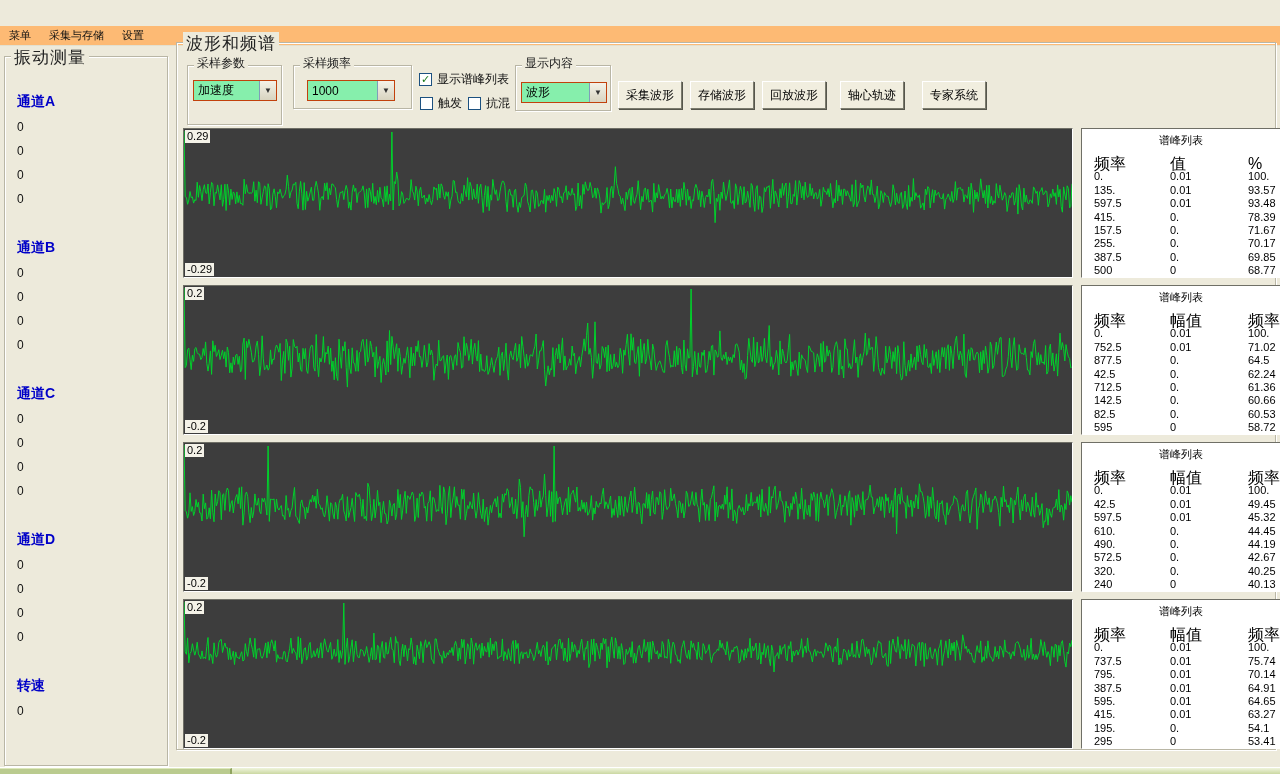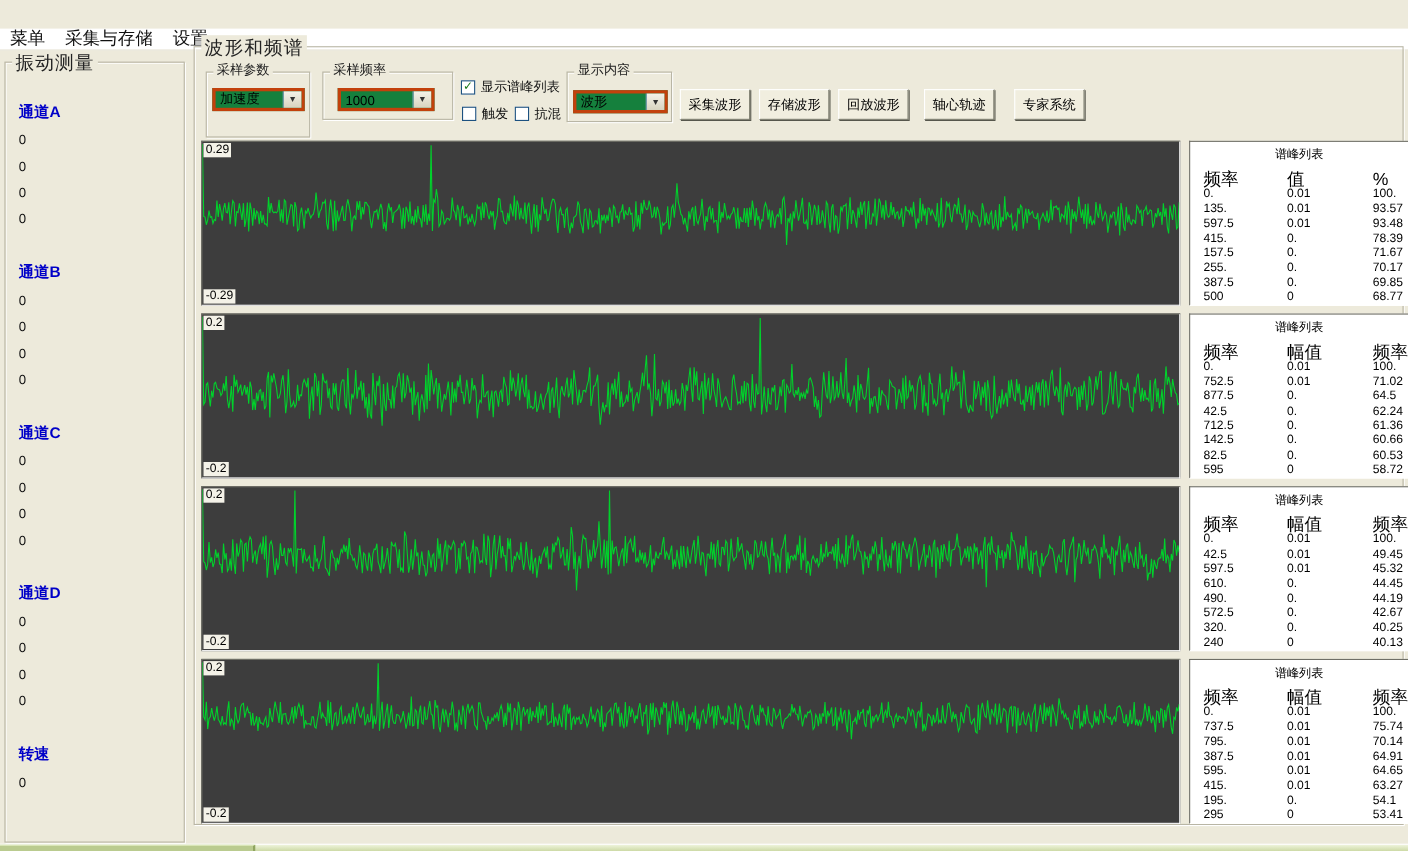--- a/index.html
+++ b/index.html
@@ -13,37 +13,37 @@
   .titlebar .app-icon{width:16px;height:14px;margin:0 6px 0 6px;}
   .titlebar .title-text{font-size:13px;font-weight:bold;color:#1a1a08;text-shadow:0 1px 0 rgba(255,255,255,.25);}
   .win-btns{margin-left:auto;display:flex;gap:2px;padding-right:5px;}
   .win-btn{width:19px;height:18px;border-radius:3px;border:1px solid rgba(255,255,255,.65);
     display:flex;align-items:center;justify-content:center;font-size:10px;color:#fff;line-height:1;
     background:linear-gradient(#BBC794,#96A76B);cursor:default;}
   .win-btn.close{background:linear-gradient(#E2705C,#BE4433);}
   .win-btn span{transform:translateY(-1px);}
 
   
-  .menubar{position:absolute;left:0;top:26px;width:1280px;height:20px;background:#ffffff;
-    display:flex;align-items:center;font-size:16px;border-bottom:1px solid #E3E0CF;}
+  .menubar{position:absolute;left:0;top:26px;width:1280px;height:20px;background:#fdba74;
+    display:flex;align-items:center;font-size:11px;border-bottom:1px solid #E3E0CF;}
   .menu-item{padding:2px 9px;color:#111;}
 
   
   .groupbox{position:absolute;border:1px solid #B9B6A5;box-shadow:1px 1px 0 #fff inset, 1px 1px 0 #fff;}
   .groupbox>.gb-caption{position:absolute;top:-11px;left:6px;background:#EDEADB;padding:0 3px;color:#222;}
   .gb-big>.gb-caption{font-size:17px;letter-spacing:1px;}
   .gb-small>.gb-caption{font-size:12px;}
 
   
   .ch-label{color:#0000C8;font-weight:bold;font-size:14px;margin:28px 0 4px 0;}
   .ch-val{font-size:12px;color:#111;height:24px;line-height:24px;}
   .sidebar-inner{padding:8px 0 0 12px;}
 
   
-  .combo{position:absolute;height:21px;background:#15803d;border:3px solid #c2410c;font-size:12px;
+  .combo{position:absolute;height:21px;background:#86efac;border:1px solid #c2410c;font-size:12px;
     display:flex;align-items:center;}
   .combo .combo-text{flex:1;padding-left:4px;color:#000;white-space:nowrap;overflow:hidden;}
   .combo .combo-btn{width:17px;height:100%;background:linear-gradient(#F4F2E8,#D8D4C0);
     border-left:1px solid #7F9DB9;display:flex;align-items:center;justify-content:center;
     font-size:8px;color:#333;}
   .checkbox-row{position:absolute;display:flex;align-items:center;font-size:12px;color:#111;}
   .cb-box{width:13px;height:13px;background:#fff;border:1px solid #1C5180;margin-right:5px;
     display:flex;align-items:center;justify-content:center;font-size:11px;color:#1a7a1a;font-weight:bold;line-height:1;}
   .toolbtn{position:absolute;width:64px;height:28px;background:#F1EEDF;font-size:12px;color:#000;
     border:1px solid;border-color:#FFFFFF #7A7A6C #7A7A6C #FFFFFF;box-shadow:1px 1px 0 #56564c;

